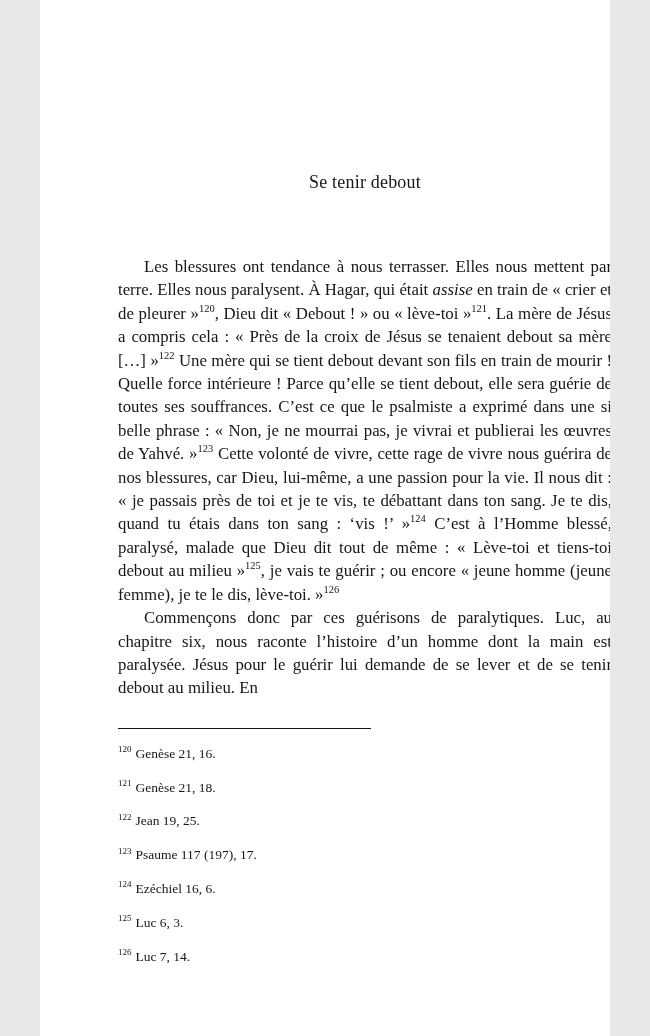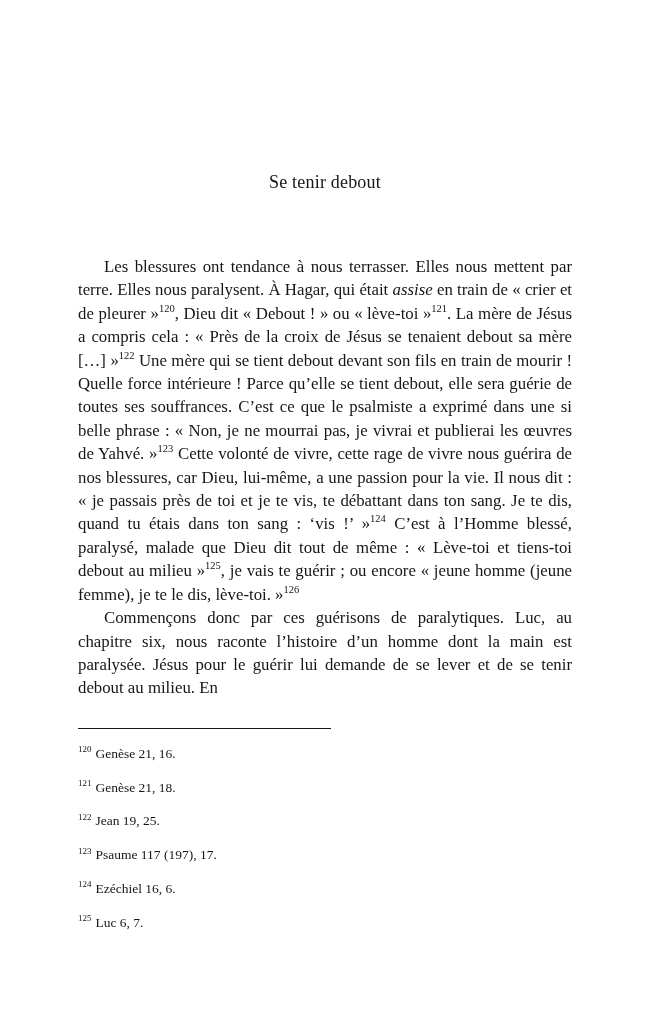--- a/index.html
+++ b/index.html
@@ -3,21 +3,21 @@
 <meta charset="utf-8">
 <style>
   * { box-sizing: border-box; }
   html, body { margin: 0; padding: 0; }
   body {
     background: #e8e8e8;
     font-family: "Liberation Serif", "DejaVu Serif", serif;
   }
   .page {
     position: relative;
-    width: 650px;
+    width: 570px;
     height: 1036px;
     margin: 0 auto;
     background: #ffffff;
     color: #161616;
     overflow: hidden;
   }
   .content {
     position: absolute;
     top: 0;
     left: 78px;
@@ -90,18 +90,21 @@
       <div class="footnote">
         <sup>122</sup><span>Jean 19, 25.</span>
       </div>
       <div class="footnote">
         <sup>123</sup><span>Psaume 117 (197), 17.</span>
       </div>
       <div class="footnote">
         <sup>124</sup><span>Ezéchiel 16, 6.</span>
       </div>
       <div class="footnote">
-        <sup>125</sup><span>Luc 6, 7.</span>
+        <sup>125</sup><span>Luc 6, 3.</span>
+      </div>
+      <div class="footnote">
+        <sup>126</sup><span>Luc 7, 14.</span>
       </div>
     </div>
 
   </div>
 </div>
 
 </body></html>

